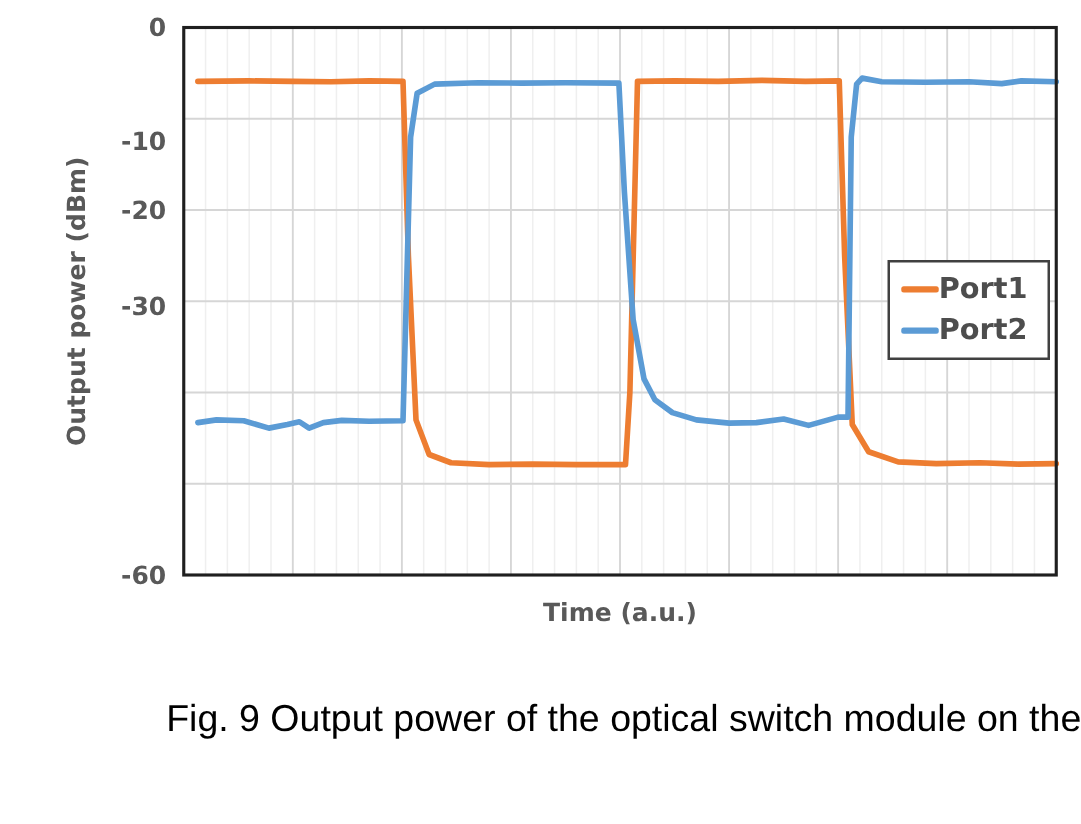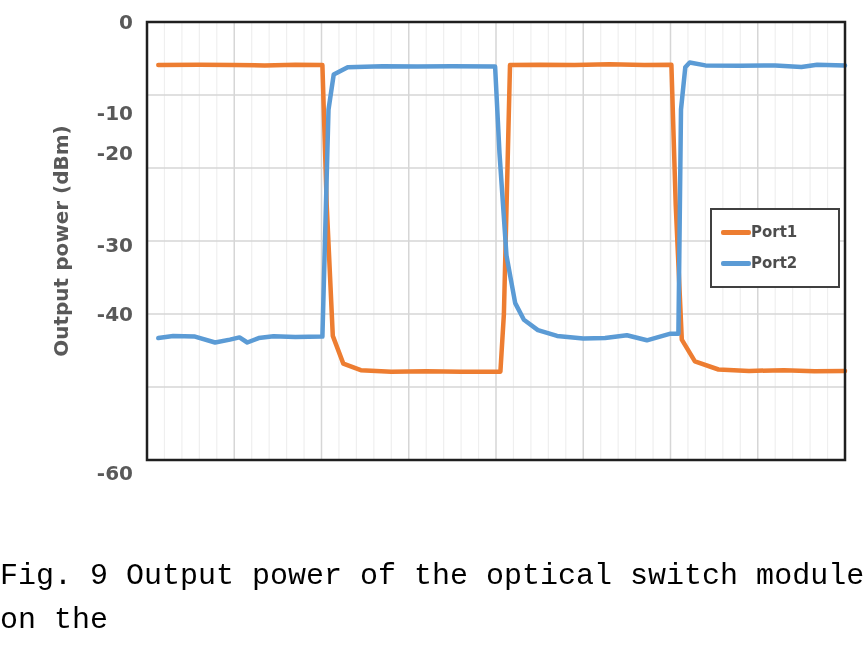--- a/index.html
+++ b/index.html
@@ -15,23 +15,23 @@
   .y-axis-title{position:absolute;left:61px;top:241px;width:438px;height:26px;line-height:26px;
           text-align:center;font-size:20px;font-weight:bold;color:#595959;
           transform:translate(-50%,-50%) rotate(-90deg);white-space:nowrap}
   .x-axis-title{position:absolute;left:147px;top:478px;width:698px;text-align:center;
           font-size:20px;font-weight:bold;color:#595959}
   .legend{position:absolute;left:710px;top:208px;width:130px;height:80px;background:#ffffff;
           border:2px solid #404040;box-sizing:border-box;display:flex;flex-direction:column;
           justify-content:space-evenly;padding-left:9px}
   .legend-row{display:flex;align-items:center}
   .legend-line{width:30px;height:5px;flex:0 0 30px;border-radius:2px}
-  .legend-label{font-size:15px;font-weight:bold;color:#4d4d4d;line-height:1}
-  .caption{position:absolute;left:0;top:554px;width:865px;text-align:left;
-          font-family:Liberation Mono, monospace;font-size:30px;line-height:44px;color:#000000}
+  .legend-label{font-size:23px;font-weight:bold;color:#4d4d4d;line-height:1}
+  .caption{position:absolute;left:0;top:554px;width:865px;text-align:right;
+          font-family:Liberation Sans, sans-serif;font-size:30px;line-height:44px;color:#000000}
 </style>
 </head>
 <body>
 
 <div id="chart-region">
   <svg id="chart-svg" width="865" height="520">
       <line x1="164.45" y1="22" x2="164.45" y2="460" class="grid-minor"></line>
       <line x1="181.9" y1="22" x2="181.9" y2="460" class="grid-minor"></line>
       <line x1="199.35" y1="22" x2="199.35" y2="460" class="grid-minor"></line>
       <line x1="216.8" y1="22" x2="216.8" y2="460" class="grid-minor"></line>
@@ -76,27 +76,27 @@
       <line x1="147" y1="314" x2="845" y2="314" class="grid-major"></line>
       <line x1="147" y1="387" x2="845" y2="387" class="grid-major"></line>
       <polyline points="158.3,65.1 199.3,64.7 234.3,65.1 264.8,65.4 295.3,64.7 322.4,65.1 326.7,204.5 332.8,335.9 343.3,363.6 360.8,370.2 391.3,371.7 426.2,371.3 461.1,371.7 500.4,371.7 503.9,314.0 510.0,65.1 539.6,64.7 574.5,65.1 609.4,64.3 644.3,65.1 671.4,64.7 675.7,204.5 681.8,339.6 694.9,361.4 718.5,369.5 749.0,370.9 783.9,370.2 814.5,371.3 845.0,370.9" fill="none" stroke="#ED7D31" stroke-width="4.5" stroke-linejoin="round" stroke-linecap="round"></polyline>
       <polyline points="158.3,338.1 173.2,335.9 195.0,336.6 215.1,342.5 229.9,339.6 239.5,337.4 247.3,342.5 258.7,338.1 273.5,336.3 295.3,337.0 322.4,336.6 328.5,109.6 333.7,74.6 347.7,67.3 382.6,66.2 417.5,66.5 452.4,66.2 495.1,66.5 499.5,153.4 506.5,255.6 515.2,303.1 523.9,319.8 537.9,330.1 557.1,335.9 583.3,338.5 605.1,338.1 626.9,335.2 646.9,340.3 670.5,333.7 678.4,333.7 681.0,109.6 685.3,67.3 689.7,62.5 705.4,65.4 740.3,65.8 775.2,65.4 801.4,66.9 817.1,64.7 845.0,65.4" fill="none" stroke="#5B9BD5" stroke-width="4.5" stroke-linejoin="round" stroke-linecap="round"></polyline>
       <rect x="147" y="22" width="698" height="438" fill="none" stroke="#1f1f1f" stroke-width="2.5"></rect>
     </svg>
 
   <div class="y-ticks" id="y-ticks">
       <div class="y-tick" style="top: 9px;">0</div>
       <div class="y-tick" style="top: 64px; margin-top: 36px;">-10</div>
-      <div class="y-tick" style="top: 140px;">-20</div>
+      <div class="y-tick" style="top: 155px;">-20</div>
       <div class="y-tick" style="top: 232px;">-30</div>
-      <div class="y-tick" style="top: 301px;">-40</div>
-      <div class="y-tick" style="top: 460px;">-60</div>
+      <div class="y-tick" style="top: 447px;">-60</div>
     </div>
 
   <div class="y-axis-title">Output power (dBm)</div>
+  <div class="x-axis-title">Time (a.u.)</div>
 
   <div class="legend">
     <div class="legend-row">
       <span class="legend-line" style="background: rgb(237, 125, 49);"></span>
       <span class="legend-label">Port1</span>
     </div>
     <div class="legend-row">
       <span class="legend-line" style="background: rgb(91, 155, 213);"></span>
       <span class="legend-label">Port2</span>
     </div>

